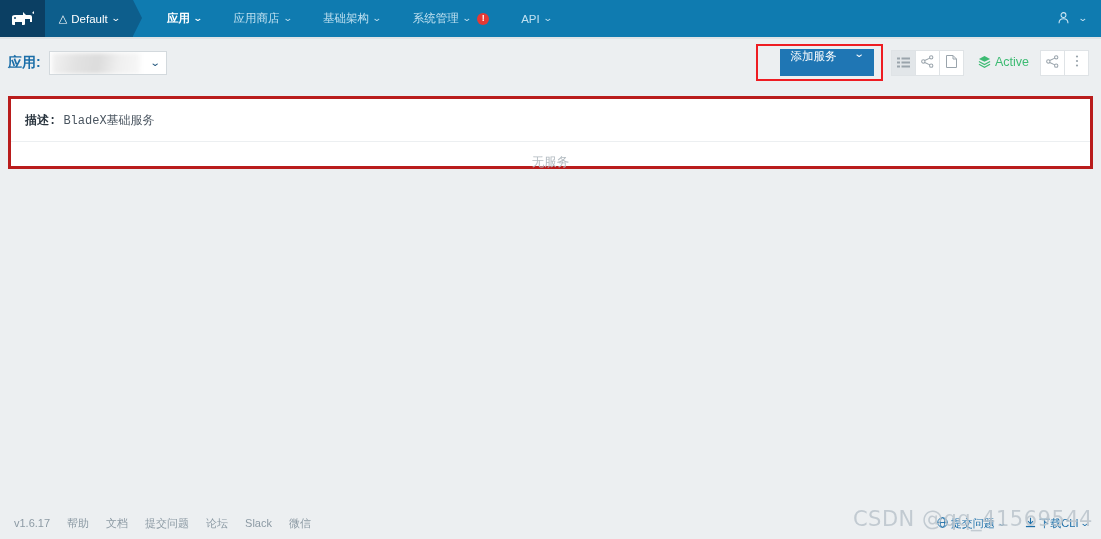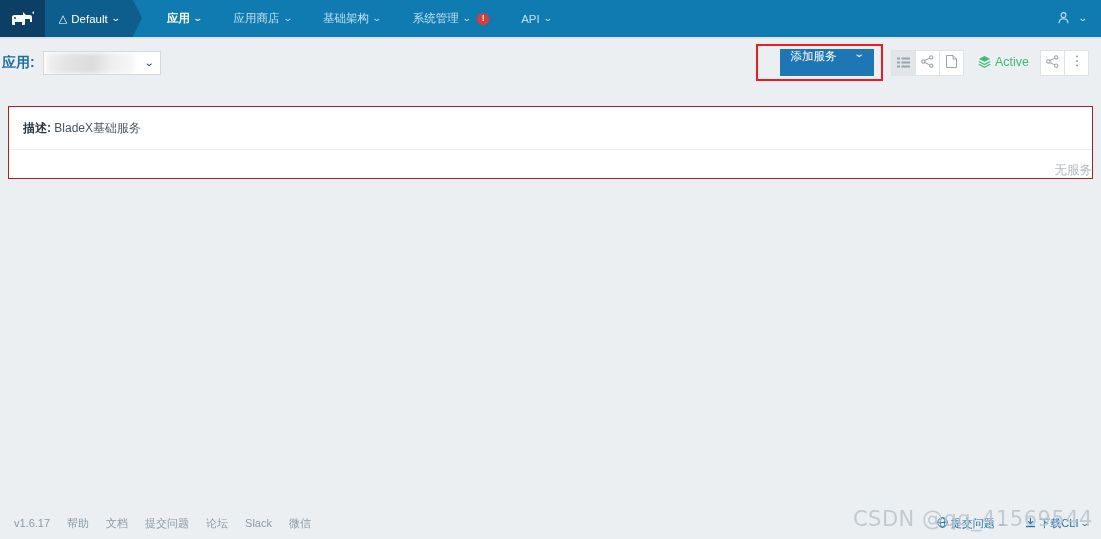--- a/index.html
+++ b/index.html
@@ -52,21 +52,21 @@
   .navbar-bottom-line {
     position: absolute; top: 37px; left: 0; width: 1101px; height: 2px;
     background: #dfe3e6;
   }
 
   
   .toolbar {
     position: absolute; top: 39px; left: 0; width: 1101px; height: 47px;
     background: #eceff1; display: flex; align-items: center;
   }
-  .toolbar-left { display: flex; align-items: center; padding-left: 2px; gap: 8px; }
+  .toolbar-left { display: flex; align-items: center; padding-left: 8px; gap: 8px; }
   .toolbar-label { color: #1b6ea8; font-size: 14px; font-weight: bold; }
   .app-select {
     position: relative; width: 118px; height: 24px; background: #ffffff;
     border: 1px solid #d3d9dd; display: flex; align-items: center;
     padding: 0 6px; overflow: hidden;
   }
   .redacted {
     position: absolute; left: 2px; top: 1px; width: 88px; height: 21px;
     background: linear-gradient(100deg,#f2f2f2 0%,#e2e2e2 28%,#dcdcdc 52%,#efefef 74%,#f7f7f7 100%);
     filter: blur(2.2px);
@@ -94,28 +94,28 @@
     margin-left: -1px;
   }
   .icon-btn.active { background: #e2e6e9; }
   .status-active {
     display: flex; align-items: flex-start; gap: 4px; color: #3dbb73;
     font-size: 12.5px; margin: 0 12px 0 14px; white-space: nowrap;
   }
 
   
   .card {
-    position: absolute; top: 106px; left: 8px; width: 1085px; height: 73px;
-    background: #ffffff; border: 1px solid #b91c1c;
+    position: absolute; top: 96px; left: 8px; width: 1085px; height: 73px;
+    background: #ffffff; border: 3px solid #b91c1c; font-family: Liberation Mono, monospace;
   }
   .card-desc { padding: 13px 0 0 14px; font-size: 12px; color: #4a5560; }
   .card-desc b { color: #2b3640; }
   .card-divider { margin-top: 12px; height: 1px; background: #eceff1; }
   .empty-msg {
-    text-align: right; color: #b4bcc2; font-size: 12.5px; padding-top: 12px;
+    text-align: center; color: #b4bcc2; font-size: 12.5px; padding-top: 12px;
   }
 
   
   .footer {
     position: absolute; bottom: 0; left: 0; width: 1101px; height: 32px;
     background: #eceff1; display: flex; align-items: center;
   }
   .footer-left { display: flex; align-items: center; gap: 17px; padding-left: 14px; }
   .footer-left span, .footer-left a {
     color: #8c9aa4; font-size: 11px; text-decoration: none; white-space: nowrap;

